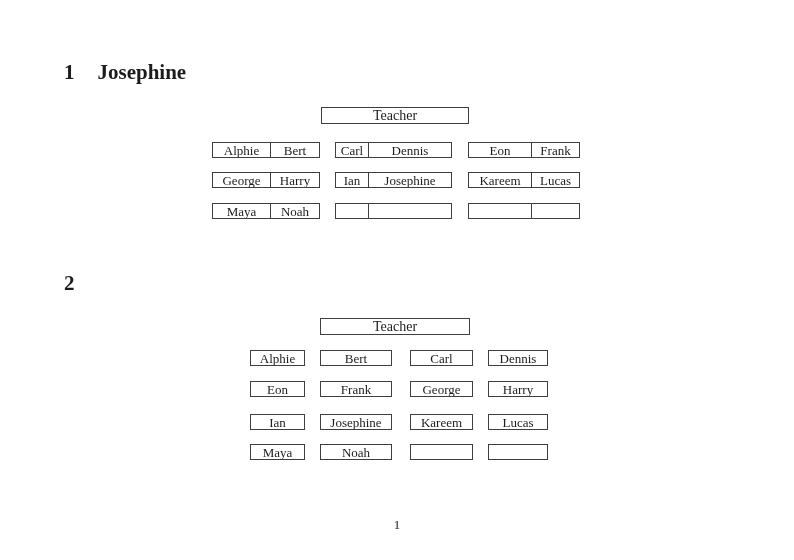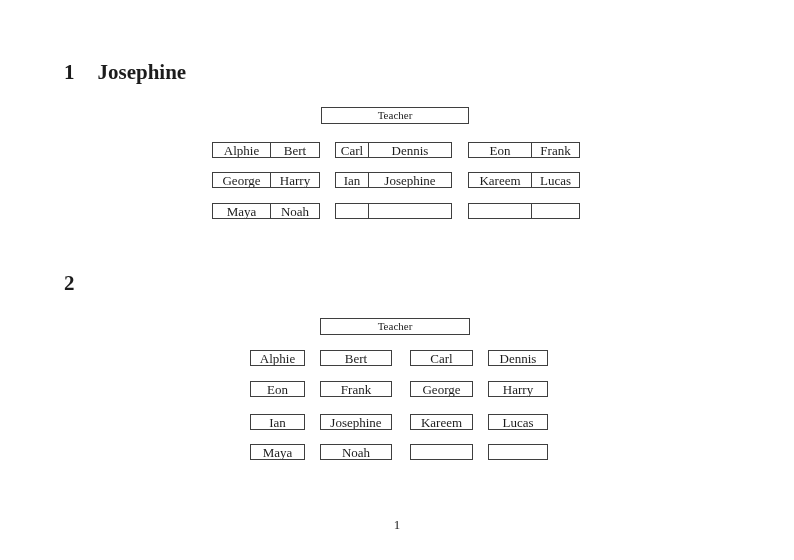--- a/index.html
+++ b/index.html
@@ -21,21 +21,21 @@
     line-height: 1;
     white-space: nowrap;
   }
   .teacher-box {
     position: absolute;
     box-sizing: border-box;
     border: 1px solid #3f3f3f;
     display: flex;
     align-items: center;
     justify-content: center;
-    font-size: 11px;
+    font-size: 14px;
     line-height: 1;
     background: #ffffff;
   }
   .desk {
     position: absolute;
     box-sizing: border-box;
     border: 1px solid #3f3f3f;
     height: 16px;
     display: flex;
     background: #ffffff;

